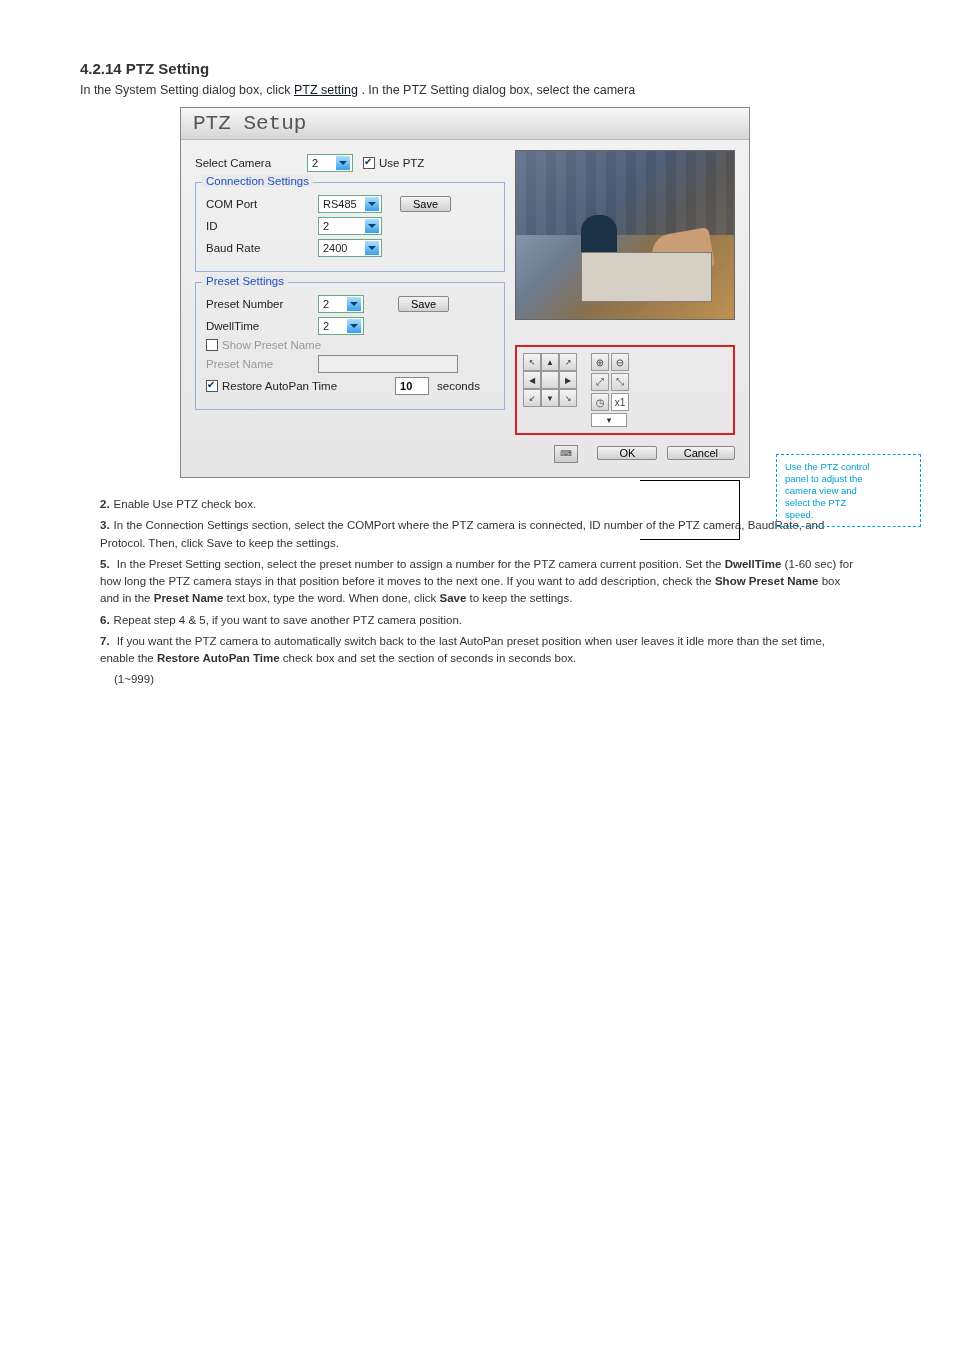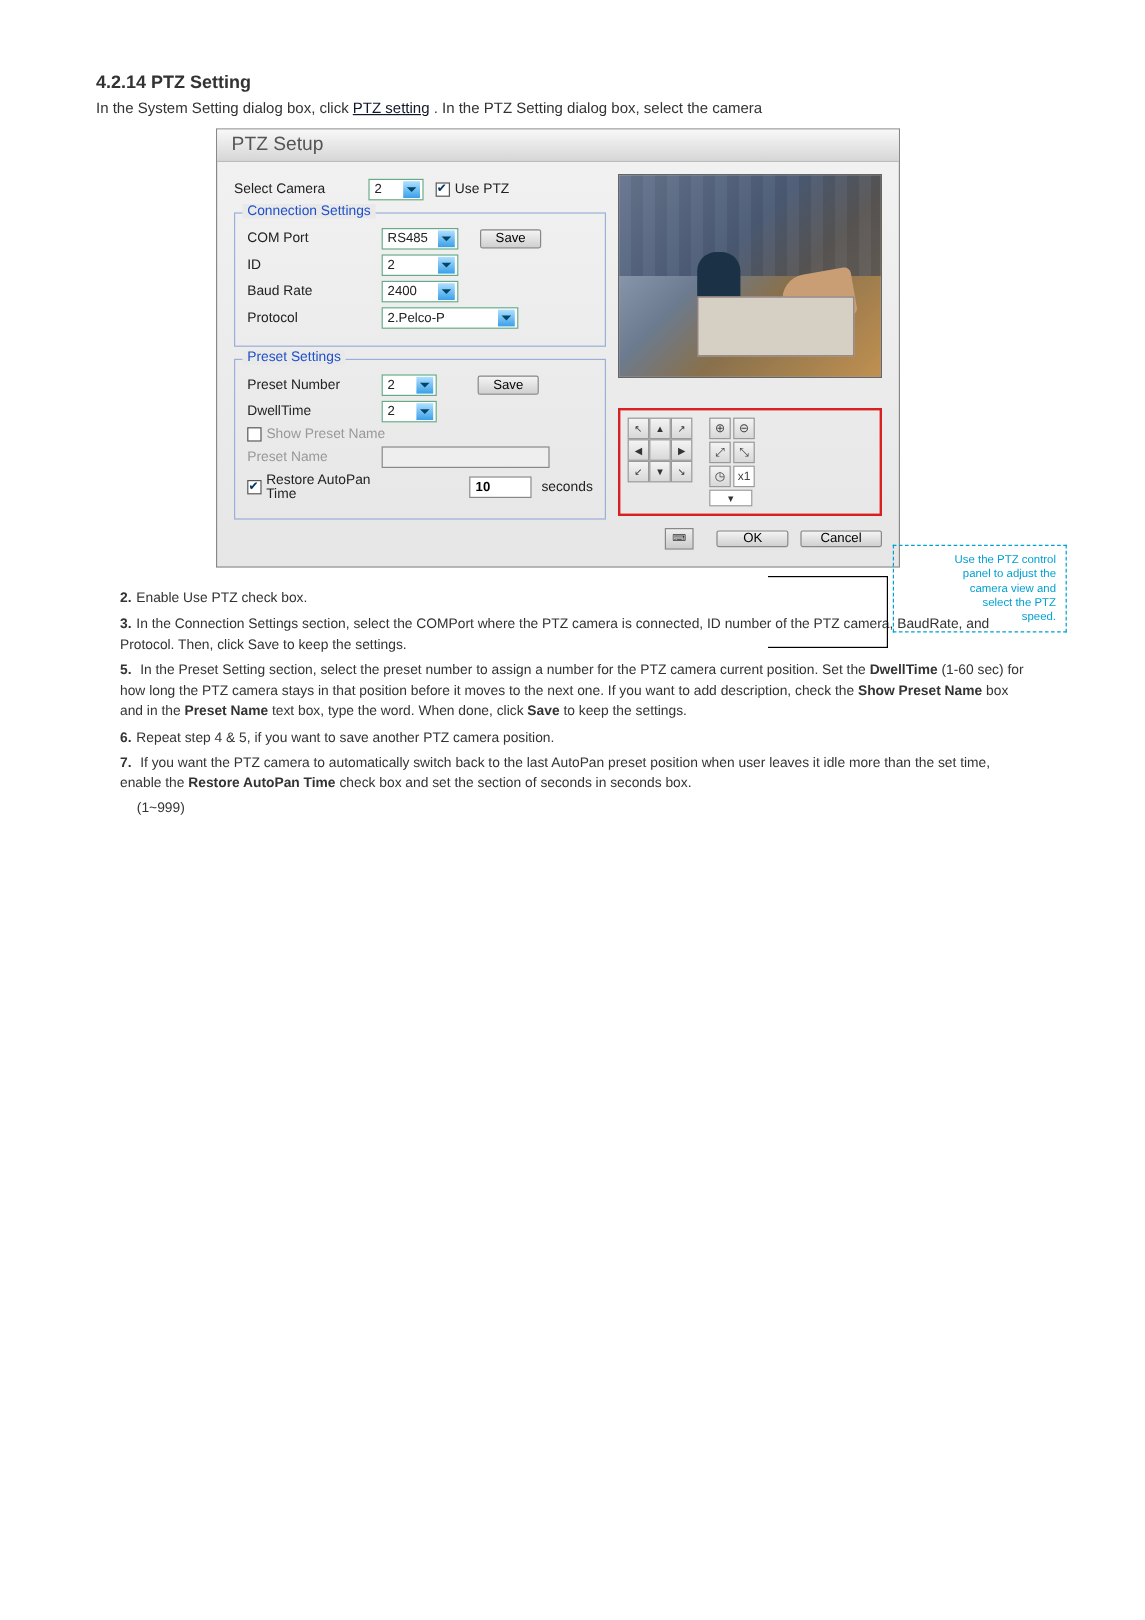--- a/index.html
+++ b/index.html
@@ -21,23 +21,24 @@
   .dialog {
     width: 570px;
     margin-left: 100px;
     border: 1px solid #888;
     background: linear-gradient(#f2f2f2,#e6e6e6);
     position: relative;
   }
   .dialog-title {
     background: linear-gradient(#f8f8f8,#d6d6d6);
     padding: 4px 12px;
-    font-size: 16px;
+    font-size: 21px;
     color: #555;
     border-bottom: 1px solid #bbb;
+    font-family: Liberation Mono, monospace;
   }
   .dialog-body { padding: 10px 14px 14px 14px; position: relative; }
 
   .left-col { float: left; width: 310px; }
   .right-col { float: right; width: 220px; }
   .clear { clear: both; }
 
   .row { margin: 4px 0; font-size: 11.5px; color: #222; display: flex; align-items: center; }
   .row .lbl { width: 112px; }
   .select {
@@ -191,27 +192,20 @@
                 <span class="tri"></span>
               </span>
           </div>
           <div class="row">
             <span class="lbl">Baud Rate</span>
             <span class="select">
                 <span class="val" style="min-width:40px">2400</span>
                 <span class="tri"></span>
               </span>
           </div>
-          <div class="row">
-            <span class="lbl">Protocol</span>
-            <span class="select wide">
-                <span class="val">2.Pelco-P</span>
-                <span class="tri"></span>
-              </span>
-          </div>
         </div>
 
         <div class="fieldset">
           <span class="legend">Preset Settings</span>
           <div class="row">
             <span class="lbl">Preset Number</span>
             <span class="select">
                 <span class="val">2</span>
                 <span class="tri"></span>
               </span>
@@ -230,21 +224,21 @@
             <span style="color:#999">Show Preset Name</span>
           </div>
           <div class="row">
             <span class="lbl" style="color:#999">Preset Name</span>
             <input class="txt disabled" disabled="" style="">
           </div>
           <div class="row">
             <span class="chk checked"></span>
             <span>Restore AutoPan Time</span>
             <span style="width:58px"></span>
-            <input class="txt" style="width: 52px; font-weight: bold;" value="10">
+            <input class="txt" style="width: 34px; font-weight: bold;" value="10">
             <span style="width:8px"></span>
             <span>seconds</span>
           </div>
         </div>
       </div>
 
       <div class="right-col">
         <div class="preview">
           <div class="scene-shelf"></div>
           <div class="scene-person"></div>
@@ -285,21 +279,21 @@
           <span class="kbd">⌨</span>
           <button class="btn">OK</button>
           <button class="btn">Cancel</button>
         </div>
       </div>
       <div class="clear"></div>
     </div>
   </div>
 
   <div class="callout-connector" style="top:480px; left:640px; width:100px; height:60px;"></div>
-  <div class="callout-box" style="top:454px; left:744px;text-align:right;">
+  <div class="callout-box" style="top:454px; left:776px;">
     <div class="callout-text">Use the PTZ control</div>
     <div class="callout-text">panel to adjust the</div>
     <div class="callout-text">camera view and</div>
     <div class="callout-text">select the PTZ</div>
     <div class="callout-text">speed.</div>
   </div>
 
   <div class="steps">
     <p><span class="step-num">2.</span><span>Enable Use PTZ check box.</span></p>
     <p><span class="step-num">3.</span><span>In the Connection Settings section, select the COMPort where the PTZ camera is connected, ID number of the PTZ camera, BaudRate, and Protocol. Then, click Save to keep the settings.</span></p>

